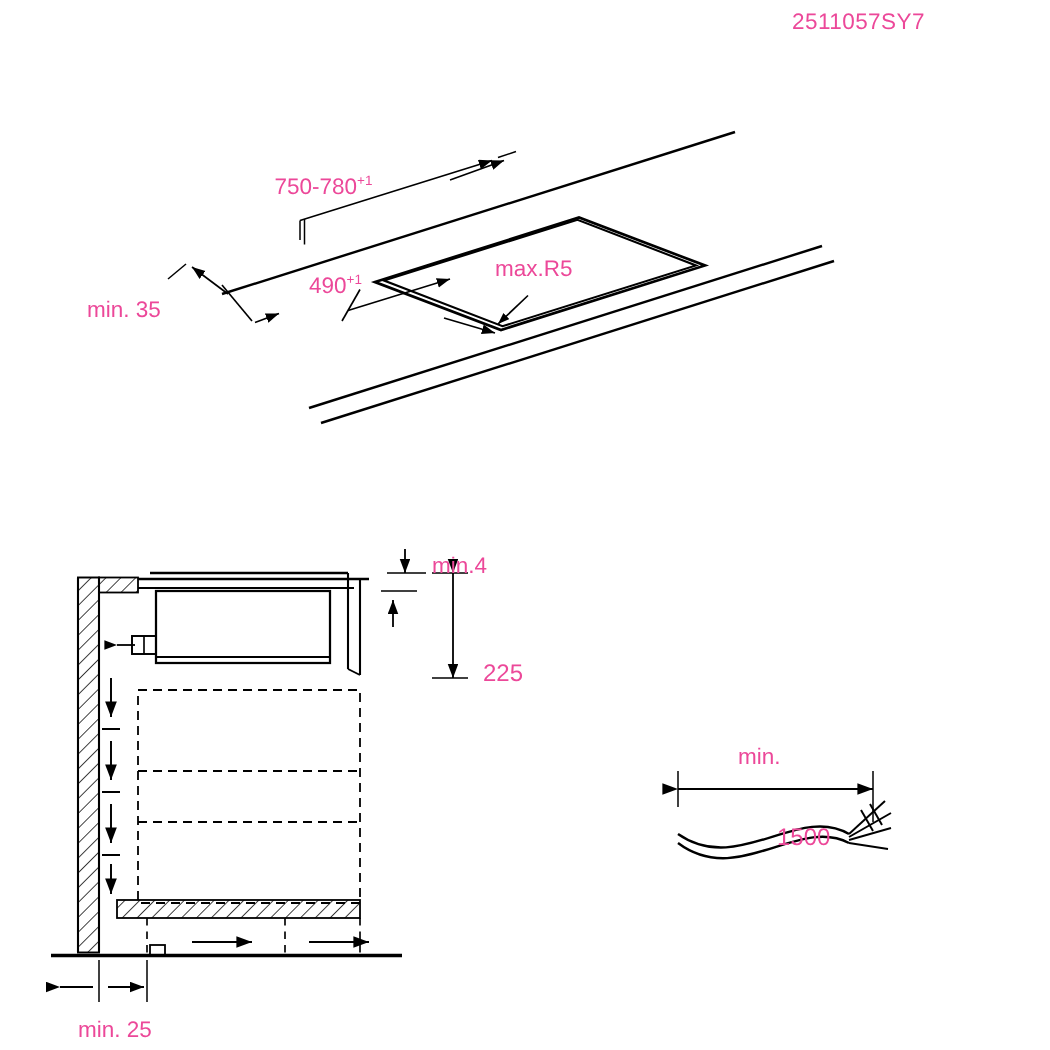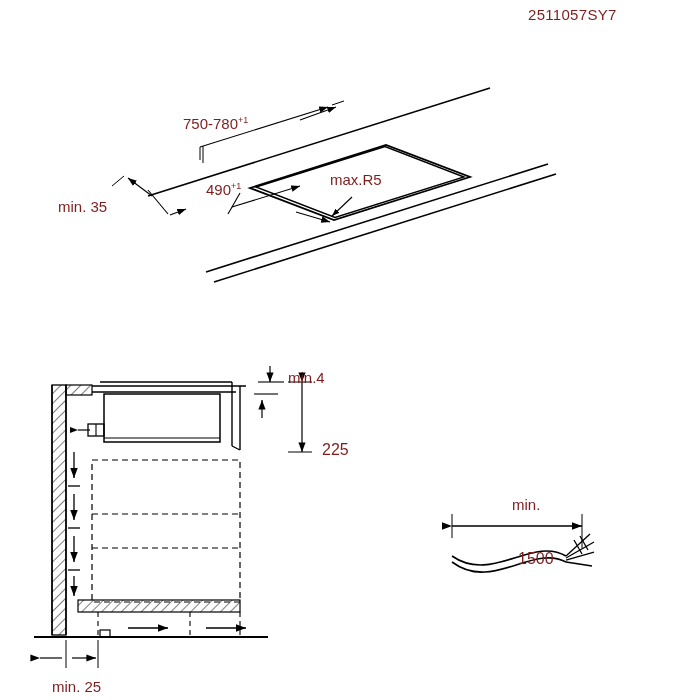--- a/index.html
+++ b/index.html
@@ -1,18 +1,18 @@
 <!DOCTYPE html>
 <html><head>
 <meta charset="utf-8">
 <style>
   html,body{margin:0;padding:0;background:#ffffff;}
   body{width:700px;height:700px;font-family:"Liberation Sans",sans-serif;color:#000;position:relative;overflow:hidden;}
   #sheet{position:absolute;left:0;top:0;width:700px;height:700px;}
-  .lbl{position:absolute;font-family:"Liberation Sans",sans-serif;color:#7f1d1d;white-space:nowrap;}
+  .lbl{position:absolute;font-family:"Liberation Sans",sans-serif;color:#ec4899;white-space:nowrap;}
   .doc-code{font-size:15px;letter-spacing:0.3px;}
   .dim{font-size:15px;}
   .dim-big{font-size:16px;margin-top:31px;}
   .sup{font-size:9px;vertical-align:super;}
   svg{position:absolute;left:0;top:0;}
 </style>
 </head>
 <body>
 
 <svg id="sheet" width="700" height="700" viewBox="0 0 700 700">
@@ -156,15 +156,15 @@
 <div class="lbl dim" style="left:318px;top:171px;margin-left:12px;">max.R5</div>
 
 <div class="lbl dim" style="left:58px;top:198px;text-align:center;">min. 35</div>
 
 <div class="lbl dim" style="left:288px;top:369px;">min.4</div>
 
 <div class="lbl dim-big" style="left:322px;top:410px;">225</div>
 
 <div class="lbl dim" style="left:52px;top:678px;">min. 25</div>
 
-<div class="lbl dim" style="left:492px;top:496px;margin-left:20px;">min.</div>
+<div class="lbl dim" style="left:492px;top:496px;">min.</div>
 
 <div class="lbl dim-big" style="left:518px;top:519px;">1500</div>
 
 </body></html>

